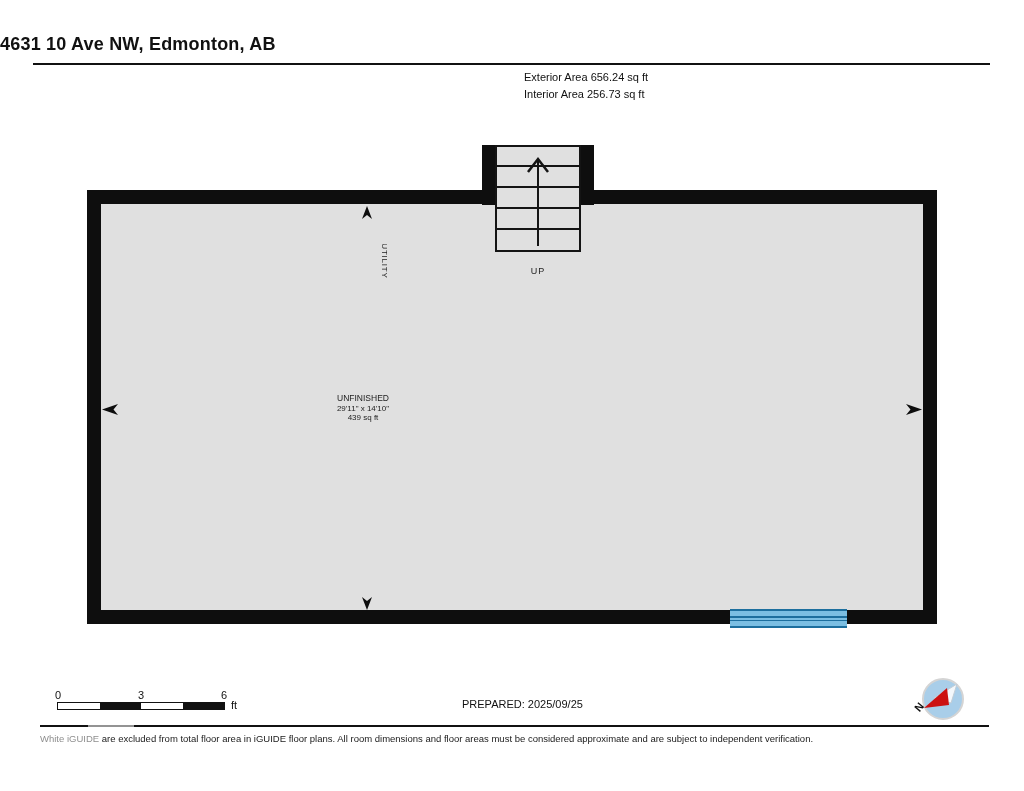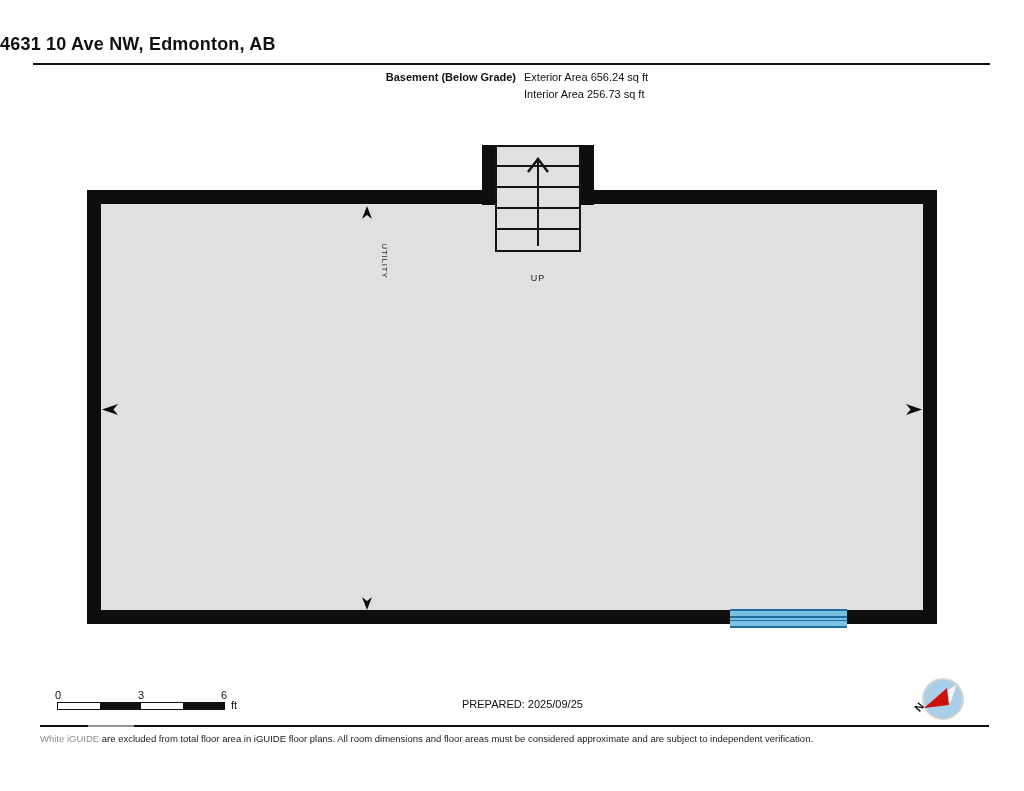--- a/index.html
+++ b/index.html
@@ -45,21 +45,21 @@
   .staircase {
     position: absolute; left: 495px; top: 145px; width: 86px; height: 107px;
     background: var(--floor, #e0e0e0); border: 2px solid #141414;
   }
   .tread { position: absolute; left: 0; width: 100%; height: 2px; background: #141414; }
   .tread.t1 { top: 18px; } .tread.t2 { top: 39px; } .tread.t3 { top: 60px; } .tread.t4 { top: 81px; }
   .stair-arrow-svg { position: absolute; left: 0; top: 0; }
 
   .up-label {
     position: absolute; left: 495px; top: 266px; width: 86px;
-    text-align: center; font-size: 9px; color: #222; letter-spacing: 1px; margin-top: 7px;
+    text-align: center; font-size: 9px; color: #222; letter-spacing: 1px;
   }
   .utility-label {
     position: absolute; left: 384px; top: 261px; width: 0; height: 0;
   }
   .utility-label span {
     position: absolute; white-space: nowrap;
     transform: translate(-50%, -50%) rotate(90deg);
     font-size: 8px; letter-spacing: .8px; color: #222; display: block;
   }
   .room-block {
@@ -107,21 +107,20 @@
   .disclaimer { position: absolute; top: 733px; left: 40px; width: 960px; font-size: 9.5px; color: #1a1a1a; }
   .disclaimer .faded { color: #8f8f8f; }
 </style>
 </head>
 <body>
 
 <div class="page">
 
   <div class="title">4631 10 Ave NW, Edmonton, AB</div>
   <div class="header-rule"></div>
-  <div class="floor-label">Basement (Below Grade)</div>
   <div class="area-line1">Exterior Area 656.24 sq ft</div>
   <div class="area-line2">Interior Area 256.73 sq ft</div>
 
   <div class="wall-box"></div>
   <div class="floor-area"></div>
 
   <div class="stair-wall left"></div>
   <div class="stair-wall right"></div>
 
   <div class="staircase">
@@ -133,20 +132,25 @@
       <line x1="41" y1="99" x2="41" y2="14" stroke="#141414" stroke-width="2"></line>
       <polyline points="31,25 41,12 51,25" fill="none" stroke="#141414" stroke-width="2.5"></polyline>
     </svg>
   </div>
   <div class="up-label">UP</div>
 
   <div class="utility-label">
     <span>UTILITY</span>
   </div>
 
+  <div class="room-block">
+    <div class="rname">UNFINISHED</div>
+    <div class="rdims">29'11" x 14'10"</div>
+    <div class="rarea">439 sq ft</div>
+  </div>
 
   <div class="basement-window">
     <div class="win-line wl-top"></div>
     <div class="win-line wl-m1"></div>
     <div class="win-line wl-m2"></div>
     <div class="win-line wl-bot"></div>
   </div>
 
   <svg class="dim-arrow dim-up" width="12" height="15" viewBox="0 0 12 15">
     <polygon points="1,14 6,1 11,14 6,10" fill="#0e0e0e"></polygon>

